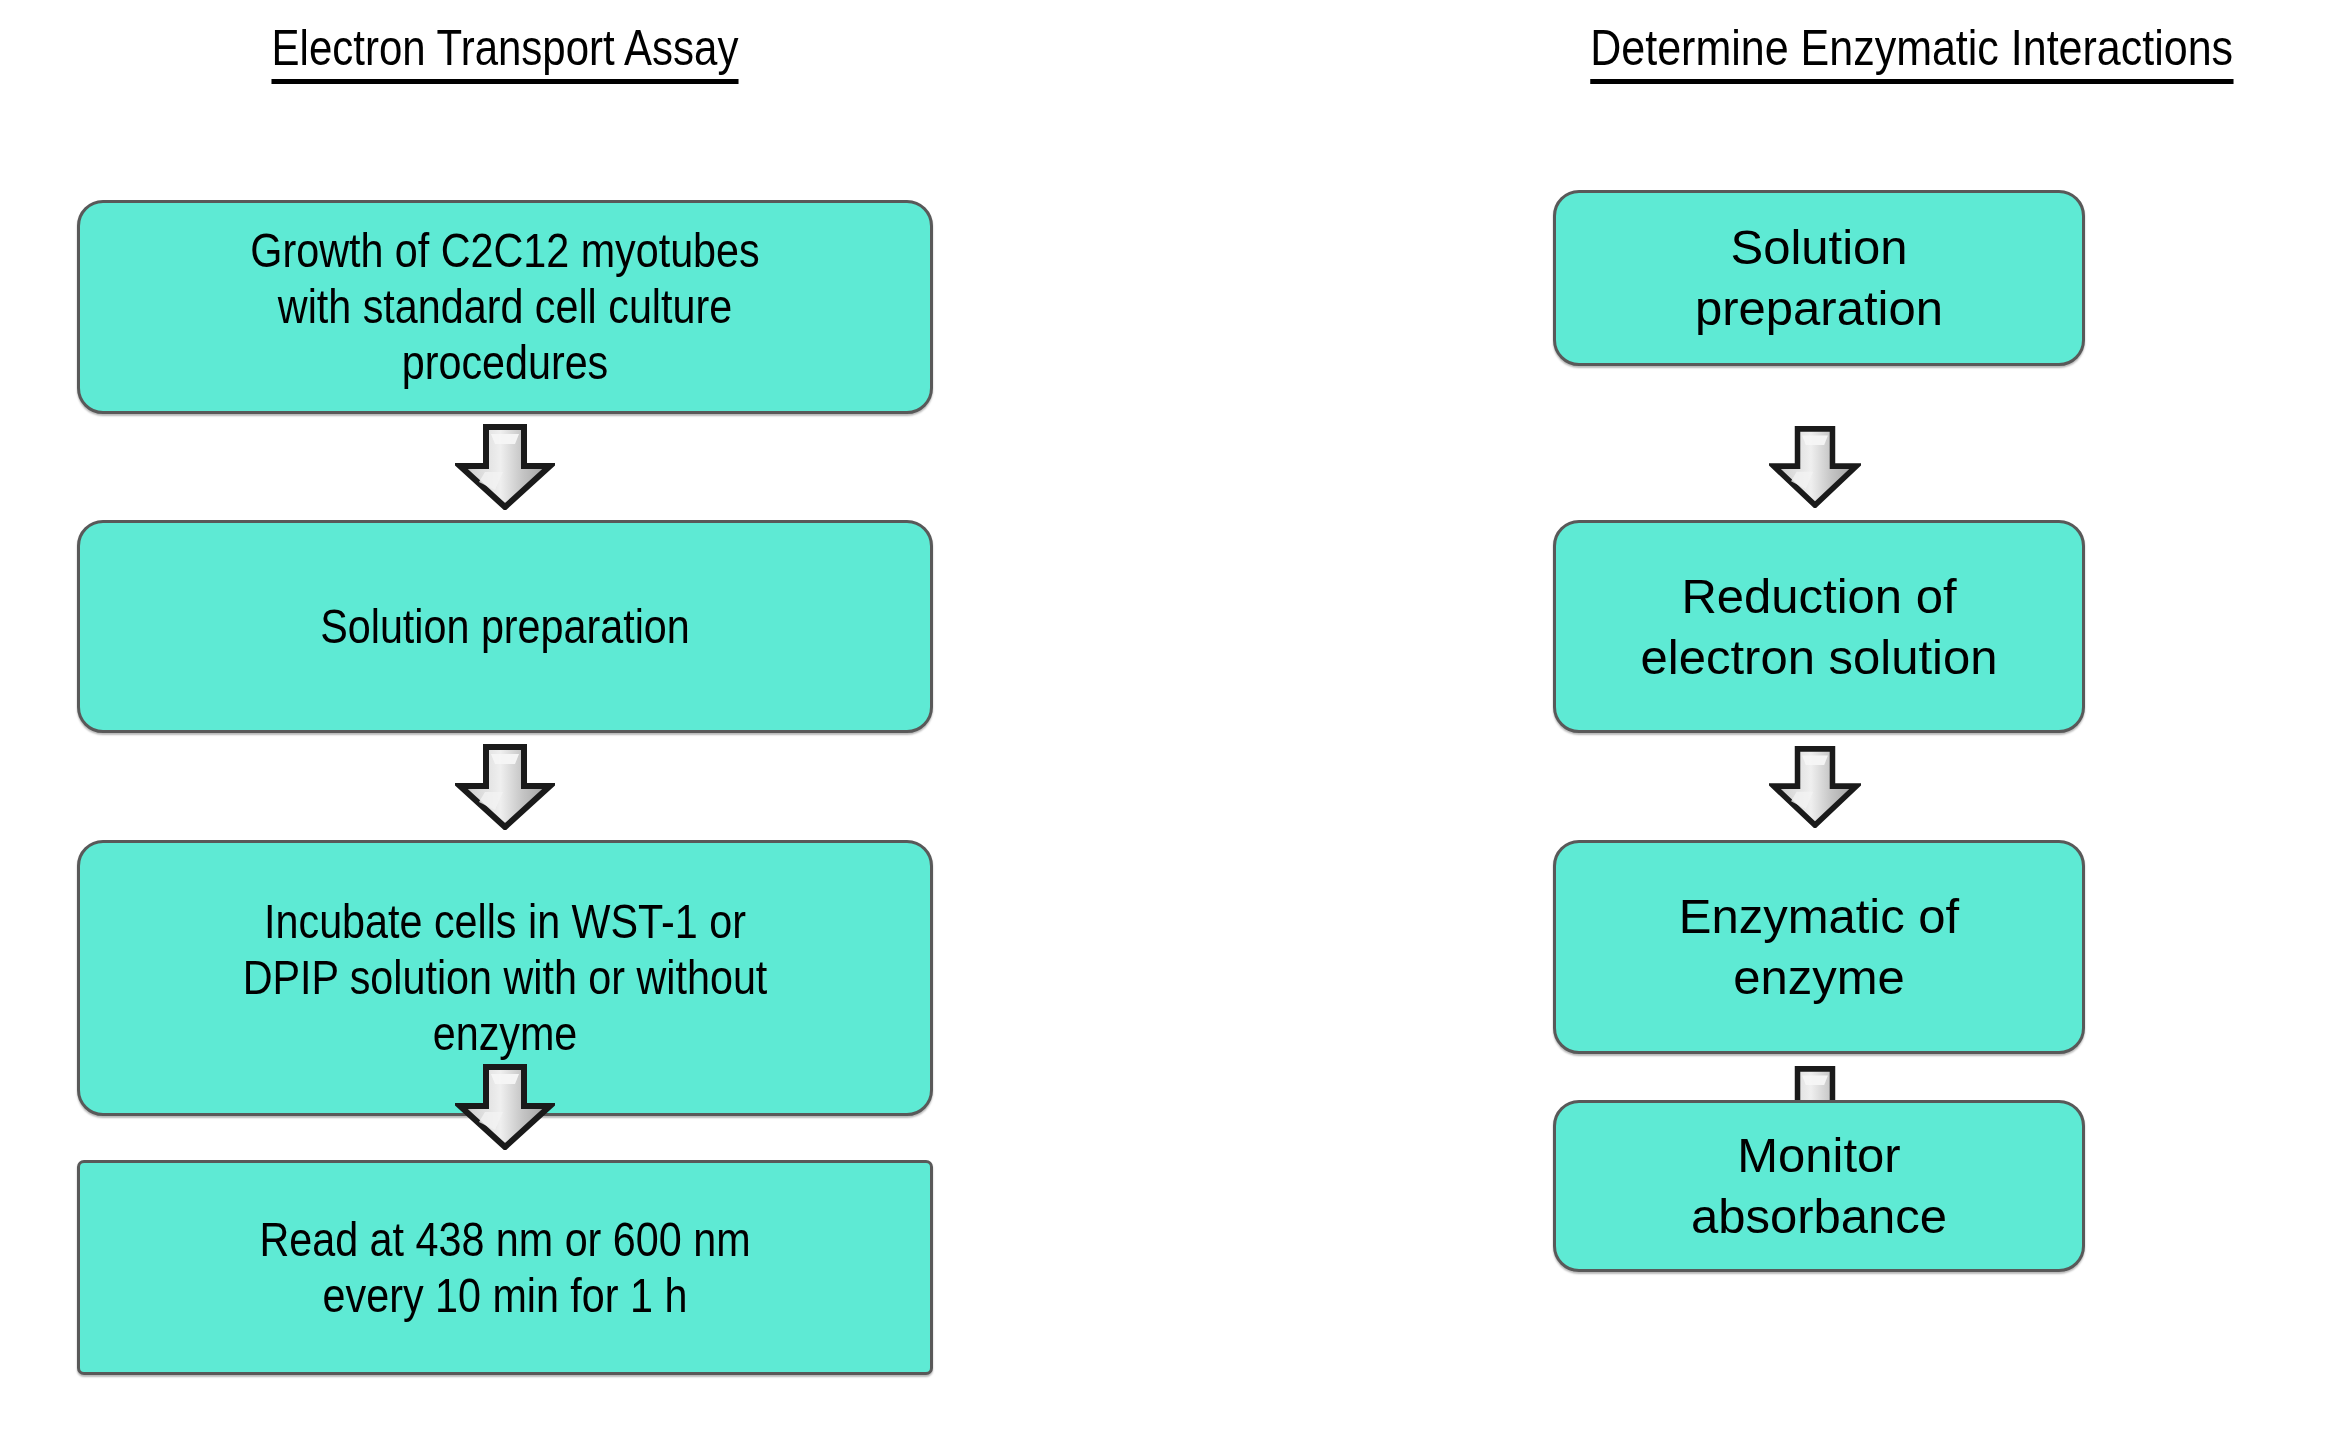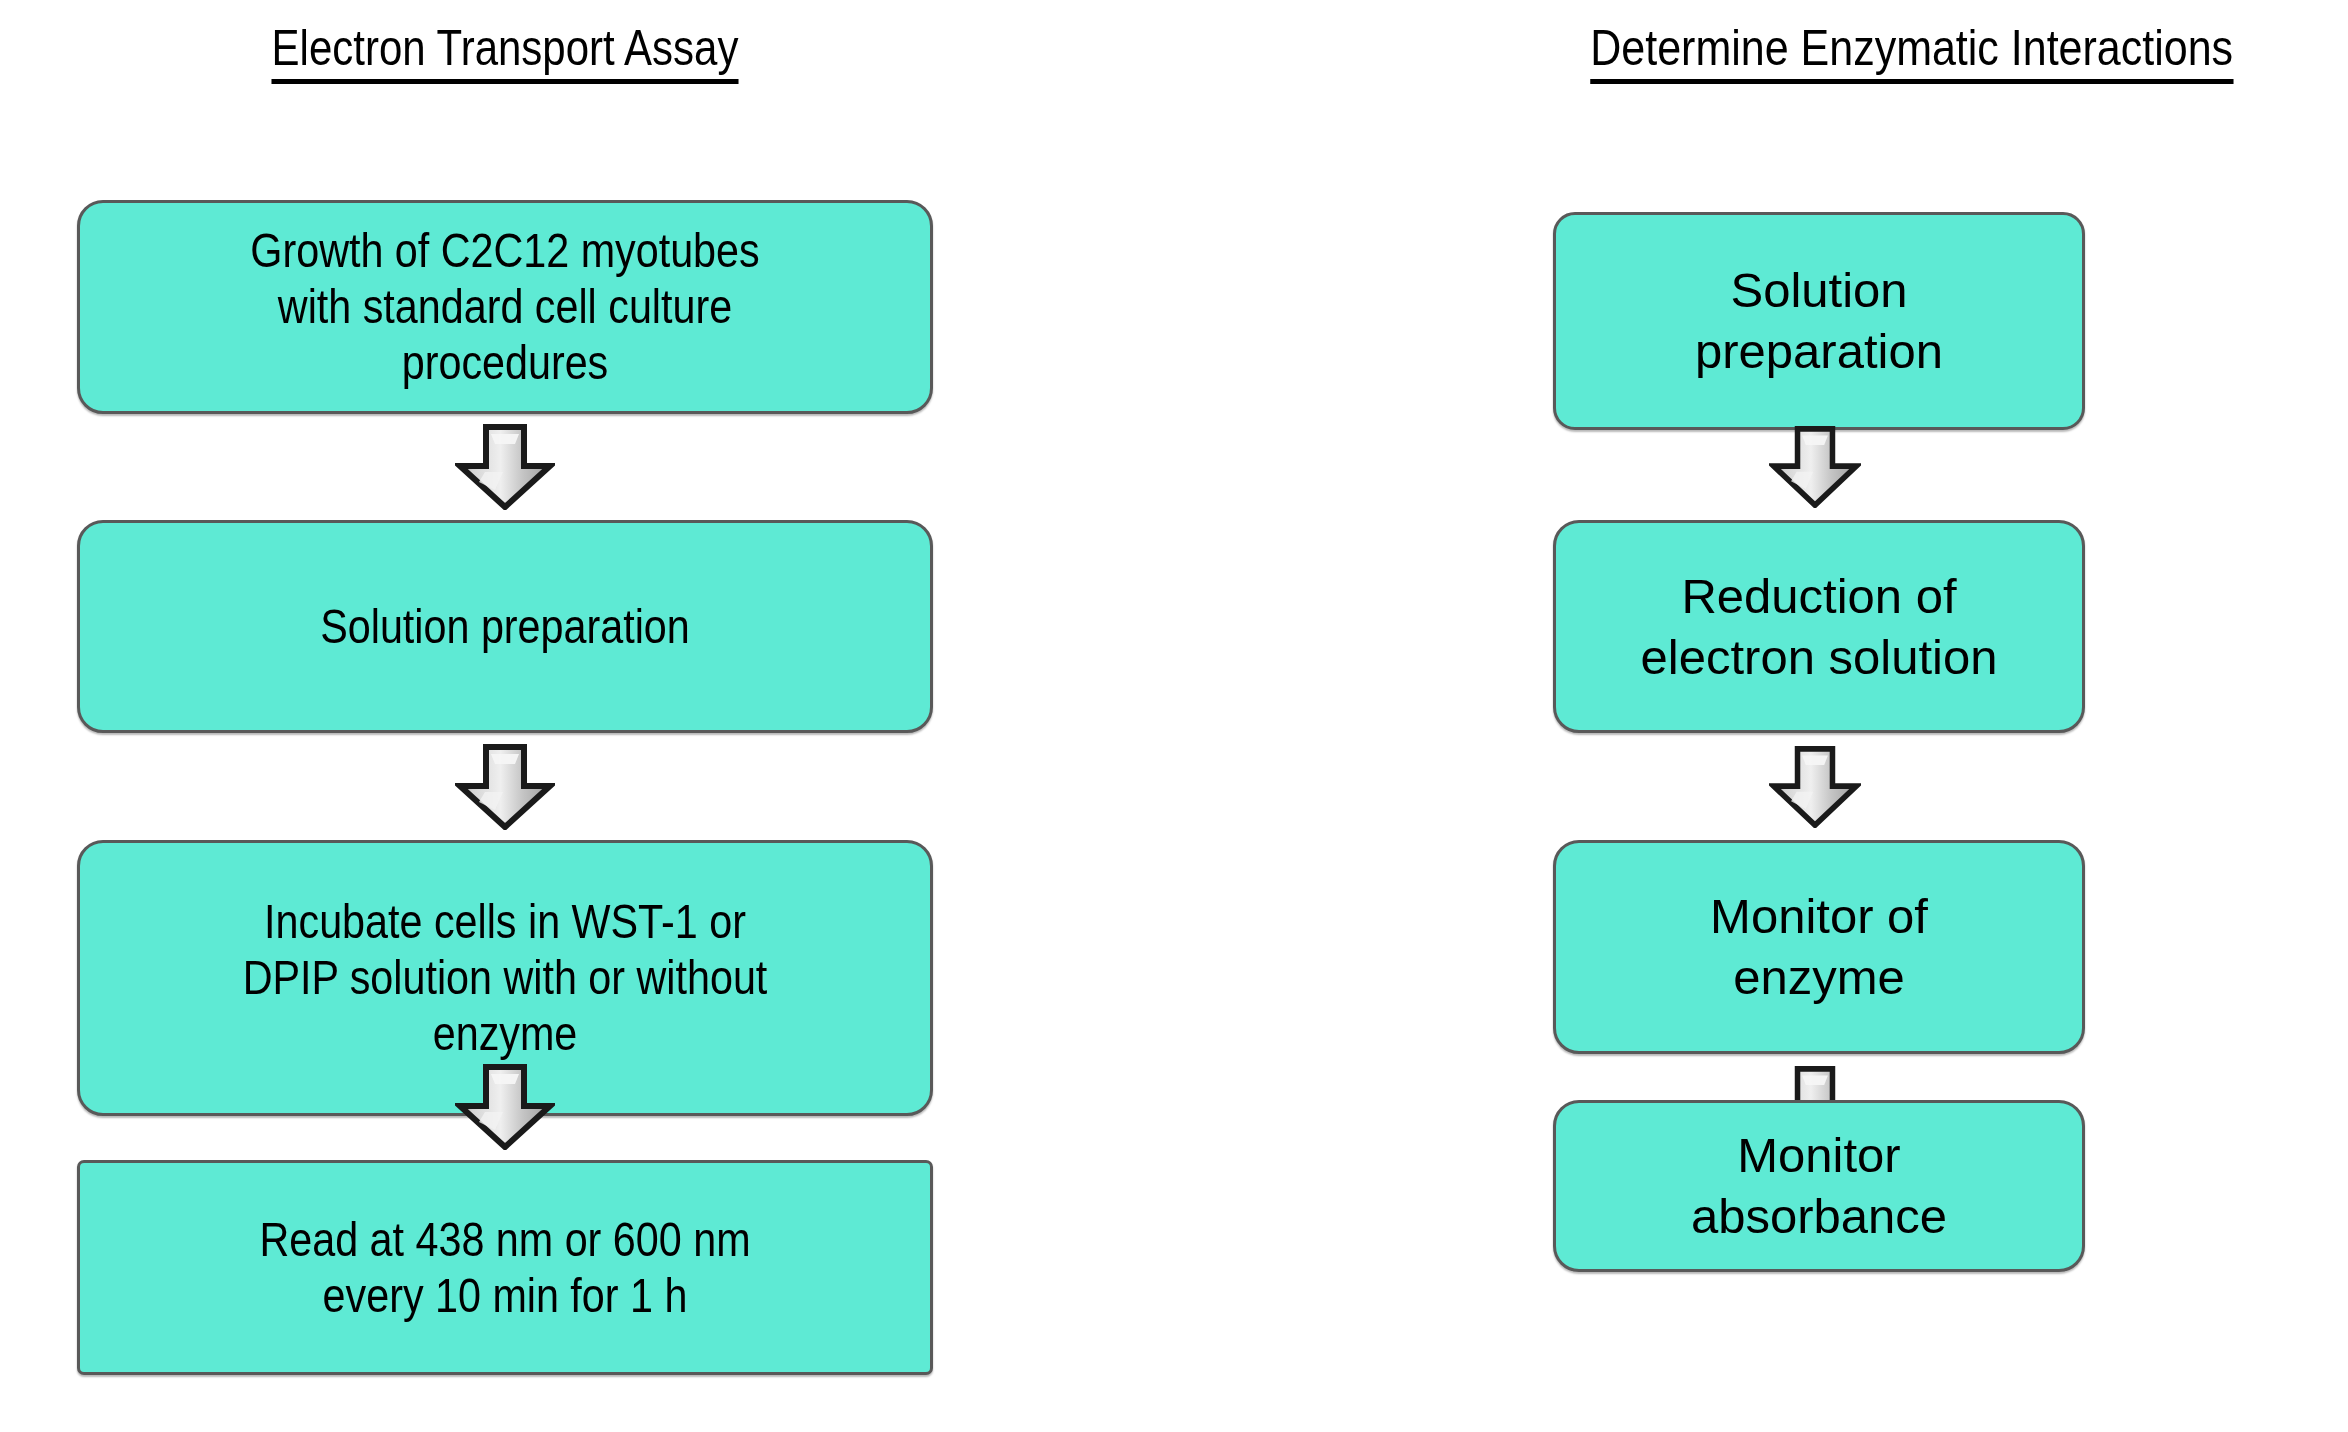--- a/index.html
+++ b/index.html
@@ -87,21 +87,21 @@
   .column-left .box-text {
     font-family: "Liberation Sans Narrow", "Liberation Sans", sans-serif;
     font-stretch: condensed;
     font-size: 48px;
     line-height: 56px;
     transform: scaleX(0.86);
   }
 
   
   .column-right .flow-box { left: 0; width: 532px; }
-  .rb1 { top: 212px;  height: 218px; border-radius: 22px; }
+  .rb1 { top: 190px;  height: 176px; }
   .rb2 { top: 520px;  height: 213px; }
   .rb3 { top: 840px;  height: 214px; }
   .rb4 { top: 1100px; height: 172px; }
 
   .column-right .box-text {
     font-family: "Liberation Sans", "DejaVu Sans", sans-serif;
     font-size: 49px;
     line-height: 61px;
   }
 
@@ -252,21 +252,21 @@
             <stop offset="100%" stop-color="#9d9d9d"></stop>
           </linearGradient>
         </defs>
         <polygon points="31,3 69,3 69,42 95,42 50,83 5,42 31,42" fill="url(#lgradR2)" stroke="#1a1a1a" stroke-width="6" stroke-linejoin="miter"></polygon>
         <polygon points="36,10 64,10 60,20 40,20" fill="#f6f6f6" opacity="0.95"></polygon>
         <polygon points="30,48 48,48 40,66 24,58" fill="#f2f2f2" opacity="0.8"></polygon>
       </svg>
     </div>
 
     <div class="flow-box rb3">
-      <span class="box-text">Monitor of
+      <span class="box-text">Enzymatic of
 enzyme</span>
     </div>
 
     <div class="arrow arrow-c">
       <svg viewBox="0 0 100 86" preserveAspectRatio="none" aria-hidden="true">
         <defs>
           <linearGradient id="lgradR3" x1="0" y1="0" x2="1" y2="0">
             <stop offset="0%" stop-color="#a9a9a9"></stop>
             <stop offset="14%" stop-color="#d4d4d4"></stop>
             <stop offset="45%" stop-color="#efefef"></stop>

